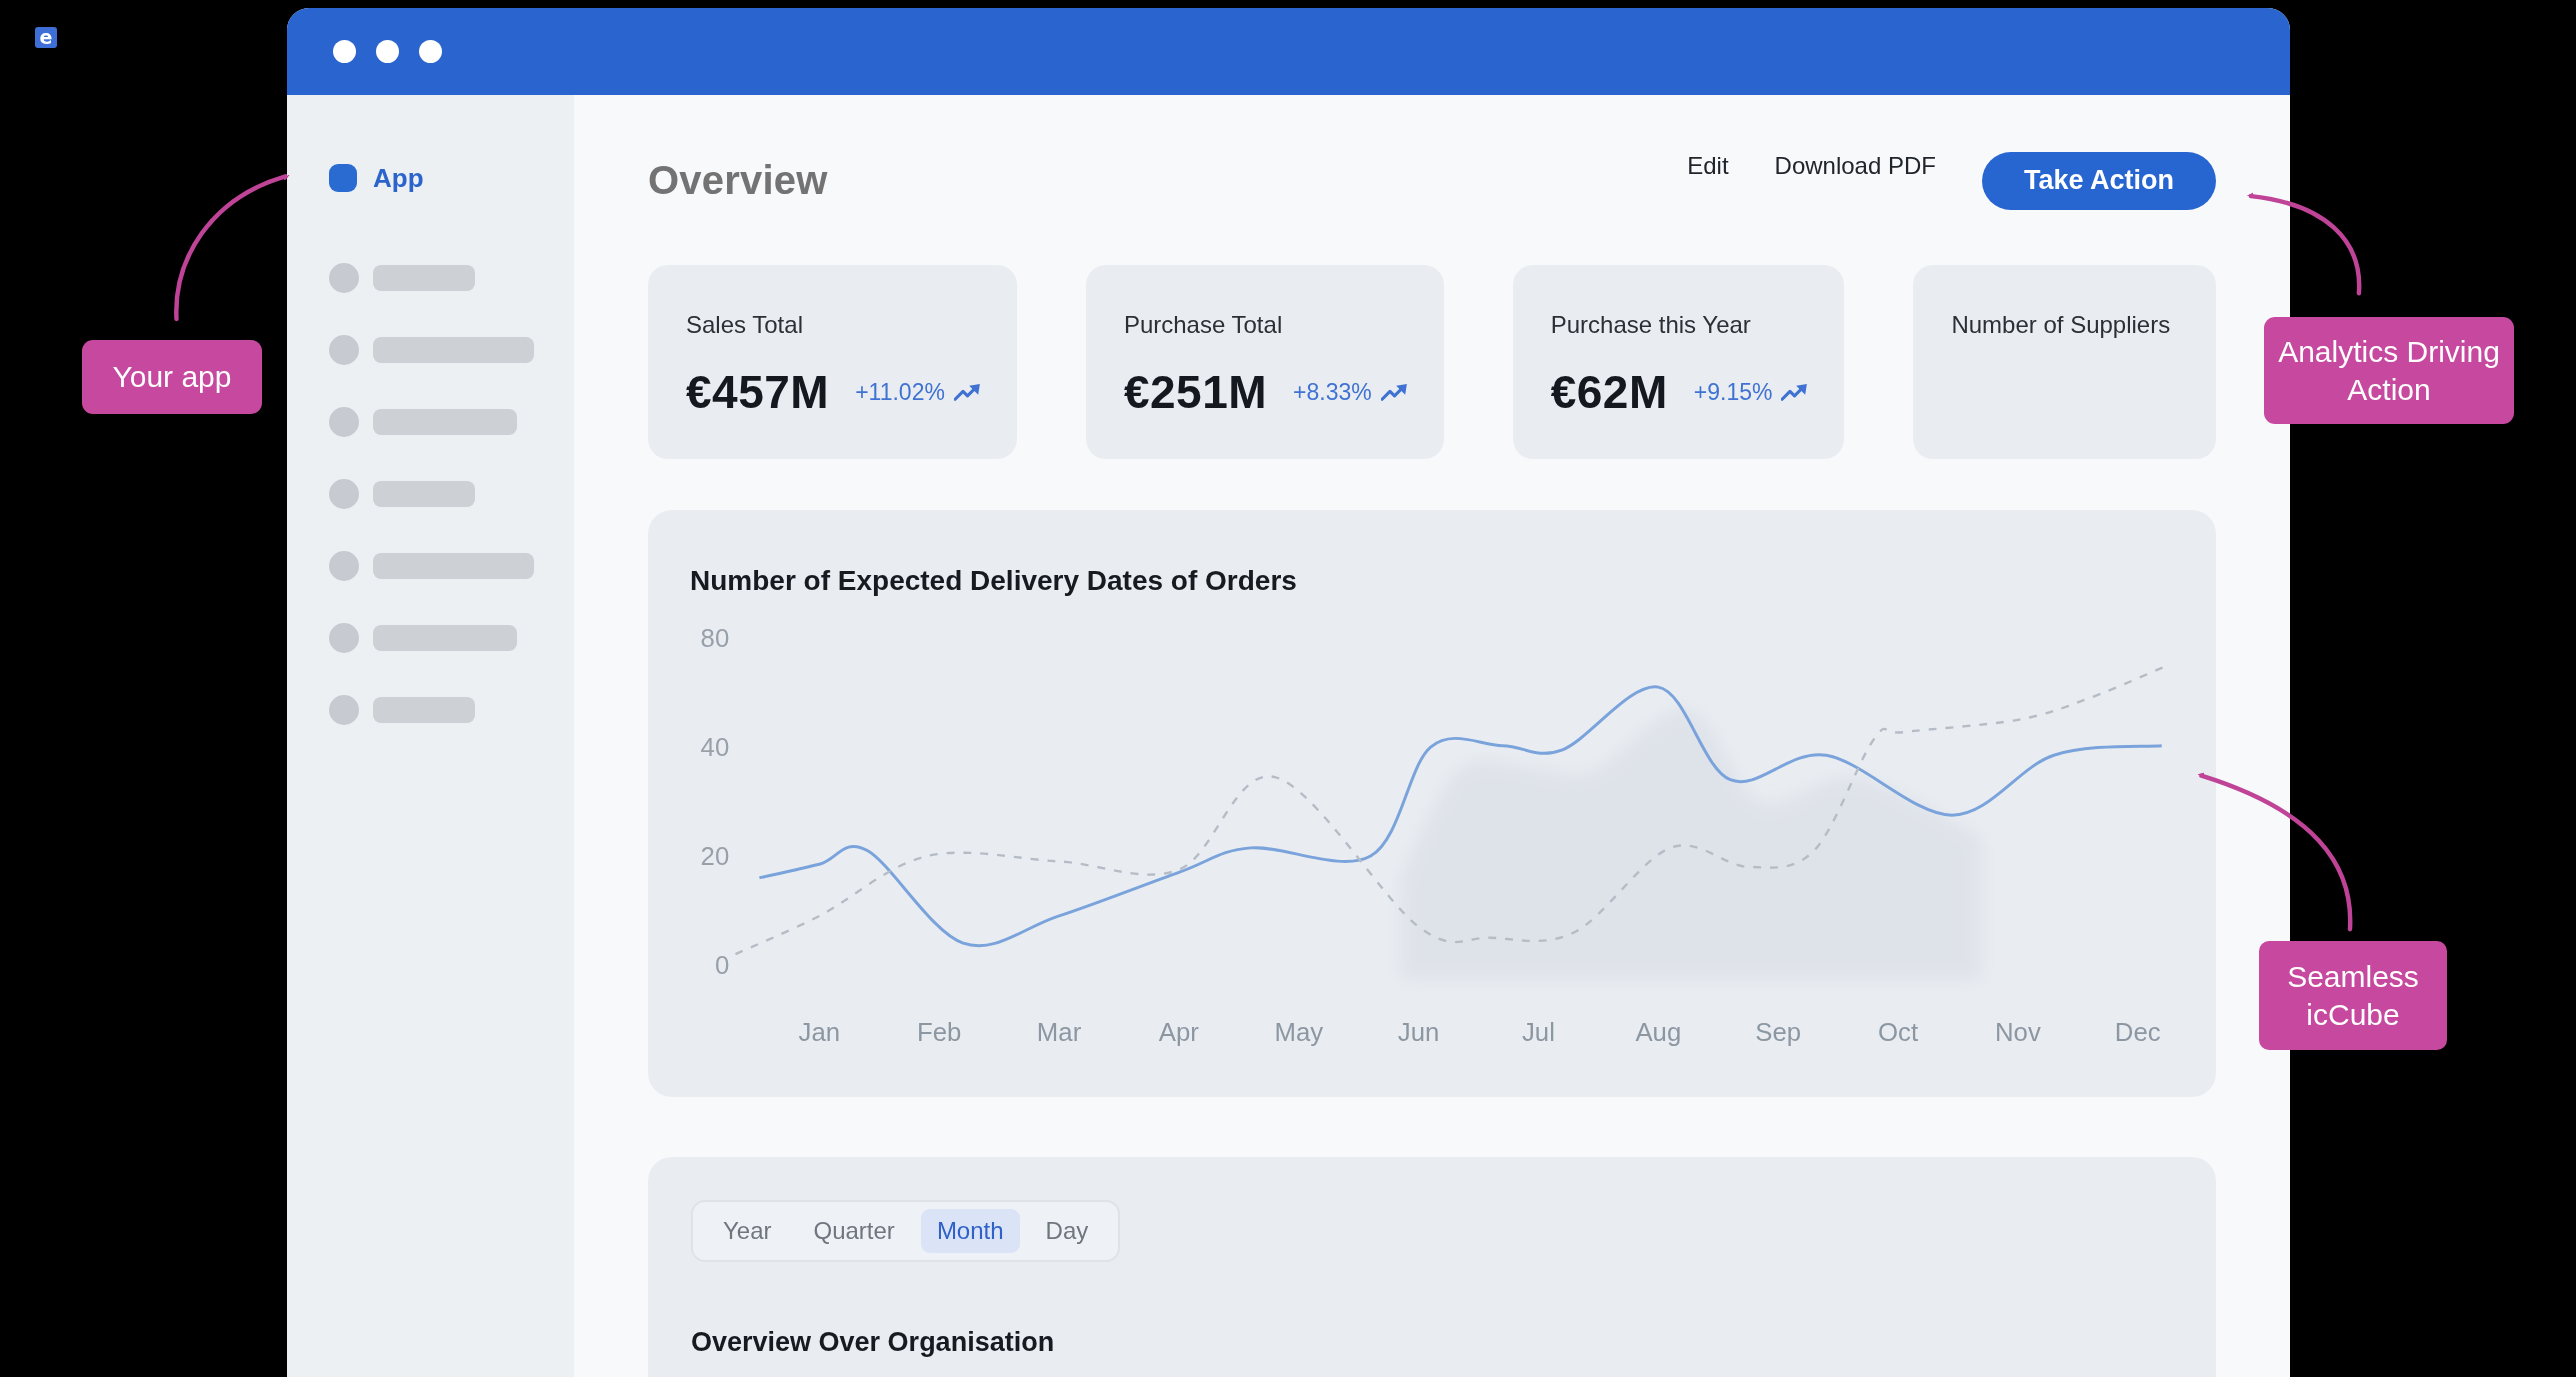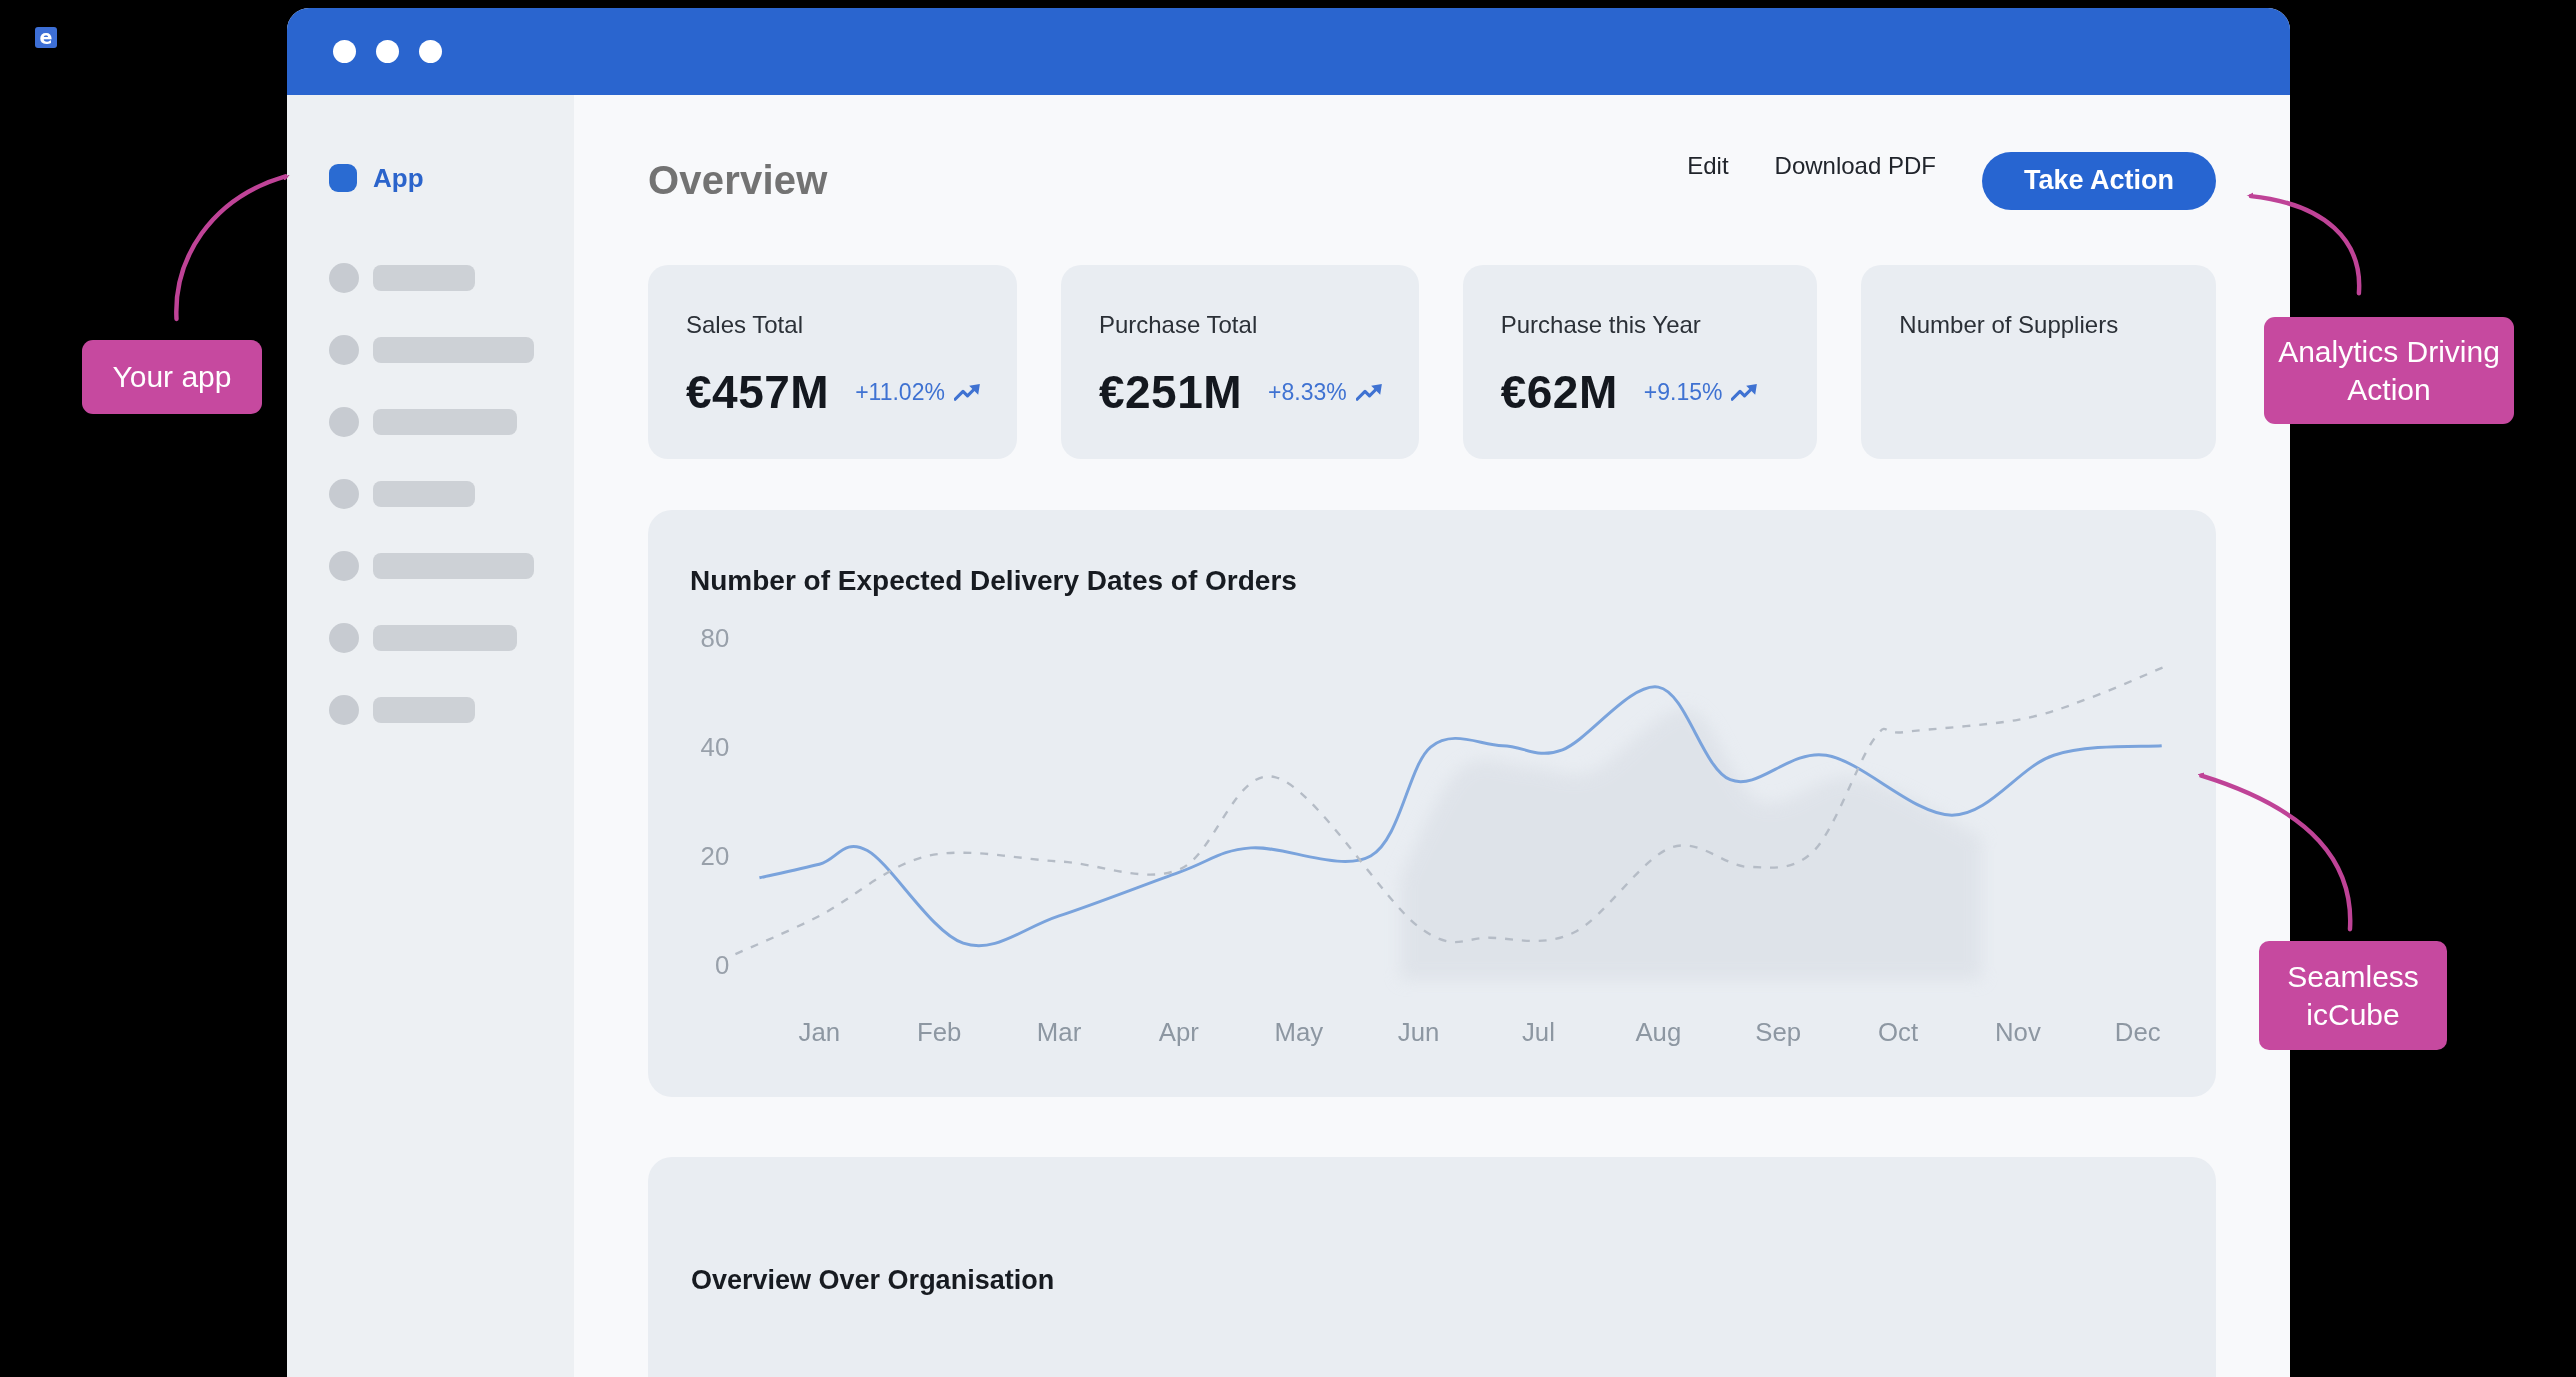--- a/index.html
+++ b/index.html
@@ -32,21 +32,21 @@
   .main{flex:1;padding:0 74px;box-sizing:border-box;overflow:hidden;}
   .page-header{margin-top:50px;display:flex;align-items:center;height:71px;}
   .page-title{color:#737373;font-size:40px;font-weight:bold;letter-spacing:0.2px;}
   .header-actions{margin-left:auto;display:flex;align-items:flex-start;gap:46px;}
   .text-action{font-size:24px;color:#20242b;cursor:pointer;}
   .primary-btn{background:#2765d1;color:#fff;font-weight:bold;font-size:27px;border:none;
                border-radius:36px;height:58px;padding:8px 42px;cursor:pointer;
                font-family:"Liberation Sans","DejaVu Sans",sans-serif;}
 
   
-  .kpi-row{display:flex;gap:44px;margin-top:49px;}
+  .kpi-row{display:flex;gap:69px;margin-top:49px;}
   .kpi-card{flex:1;height:194px;background:#e9edf2;border-radius:20px;box-sizing:border-box;
             padding:46px 36px 0 38px;}
   .kpi-label{font-size:24px;color:#2b3037;}
   .kpi-value-row{display:flex;align-items:center;margin-top:26px;gap:26px;}
   .kpi-value{font-size:46px;font-weight:bold;color:#14181f;letter-spacing:0.5px;}
   .kpi-change{font-size:23px;color:#3f72d2;display:flex;align-items:center;gap:9px;}
   .trend-icon{width:27px;height:21px;}
 
   
   .chart-card{position:relative;margin-top:51px;height:587px;background:#e9edf2;border-radius:24px;text-align:right;}
@@ -207,20 +207,26 @@
               <text x="1141" y="536" text-anchor="middle" fill="#8d97a2" font-size="26">Sep</text>
               <text x="1262" y="536" text-anchor="middle" fill="#8d97a2" font-size="26">Oct</text>
               <text x="1383" y="536" text-anchor="middle" fill="#8d97a2" font-size="26">Nov</text>
               <text x="1504" y="536" text-anchor="middle" fill="#8d97a2" font-size="26">Dec</text>
               <path d="M 112.5 371.0 C 122.6 368.7, 154.8 361.8, 173.0 357.3 C 191.2 352.7, 197.2 330.2, 221.4 343.5 C 245.6 356.8, 285.9 426.0, 318.2 437.0 C 350.5 448.0, 378.7 421.4, 415.0 409.5 C 451.3 397.6, 503.7 377.0, 536.0 365.5 C 568.3 354.0, 576.3 343.5, 608.6 340.8 C 640.9 338.0, 699.3 366.0, 729.6 349.0 C 759.8 332.0, 767.9 257.6, 790.1 239.0 C 812.3 220.4, 840.5 237.2, 862.7 237.6 C 884.9 238.1, 897.0 251.6, 923.2 241.8 C 949.4 231.9, 991.8 173.5, 1020.0 178.5 C 1048.2 183.5, 1064.4 260.5, 1092.6 272.0 C 1120.8 283.5, 1152.1 241.3, 1189.4 247.3 C 1226.7 253.2, 1278.1 307.8, 1316.4 307.8 C 1354.8 307.8, 1384.0 258.9, 1419.3 247.3 C 1454.6 235.6, 1510.0 239.2, 1528.2 237.6" fill="none" stroke="#7aa3dc" stroke-width="3"></path>
               <path d="M 88.3 448.0 C 102.4 441.6, 140.7 426.0, 173.0 409.5 C 205.3 393.0, 241.6 358.2, 281.9 349.0 C 322.2 339.8, 372.6 352.2, 415.0 354.5 C 457.4 356.8, 499.7 377.0, 536.0 362.8 C 572.3 348.5, 592.5 259.6, 632.8 269.3 C 673.1 278.9, 741.7 393.5, 778.0 420.5 C 814.3 447.5, 824.4 430.6, 850.6 431.5 C 876.8 432.4, 905.0 441.1, 935.3 426.0 C 965.5 410.9, 1002.9 351.8, 1032.1 340.8 C 1061.3 329.8, 1086.5 359.5, 1110.8 360.0 C 1135.0 360.5, 1156.1 365.0, 1177.3 343.5 C 1198.5 322.0, 1222.7 250.7, 1237.8 230.8 C 1252.9 210.8, 1243.9 227.1, 1268.1 223.9 C 1292.3 220.7, 1351.7 217.2, 1383.0 211.5 C 1414.3 205.8, 1430.4 198.7, 1455.6 189.5 C 1480.8 180.3, 1521.1 162.0, 1534.3 156.5" fill="none" stroke="#b5bcc6" stroke-width="2.4" stroke-dasharray="8 9"></path>
             </svg>
         </div>
 
         <div class="bottom-card">
+          <div class="seg-control">
+              <span class="seg-tab">Year</span>
+              <span class="seg-tab">Quarter</span>
+              <span class="seg-tab active">Month</span>
+              <span class="seg-tab">Day</span>
+            </div>
           <div class="panel-heading">Overview Over Organisation</div>
         </div>
       </section>
     </div>
   </div>
 
   <div class="badge" style="left:82px;top:340px;width:180px;height:74px;">Your app</div>
   <div class="badge" style="left:2264px;top:317px;width:250px;height:107px;">Analytics Driving Action</div>
   <div class="badge" style="left:2259px;top:941px;width:188px;height:109px;border-radius:10px;">Seamless icCube</div>
 

